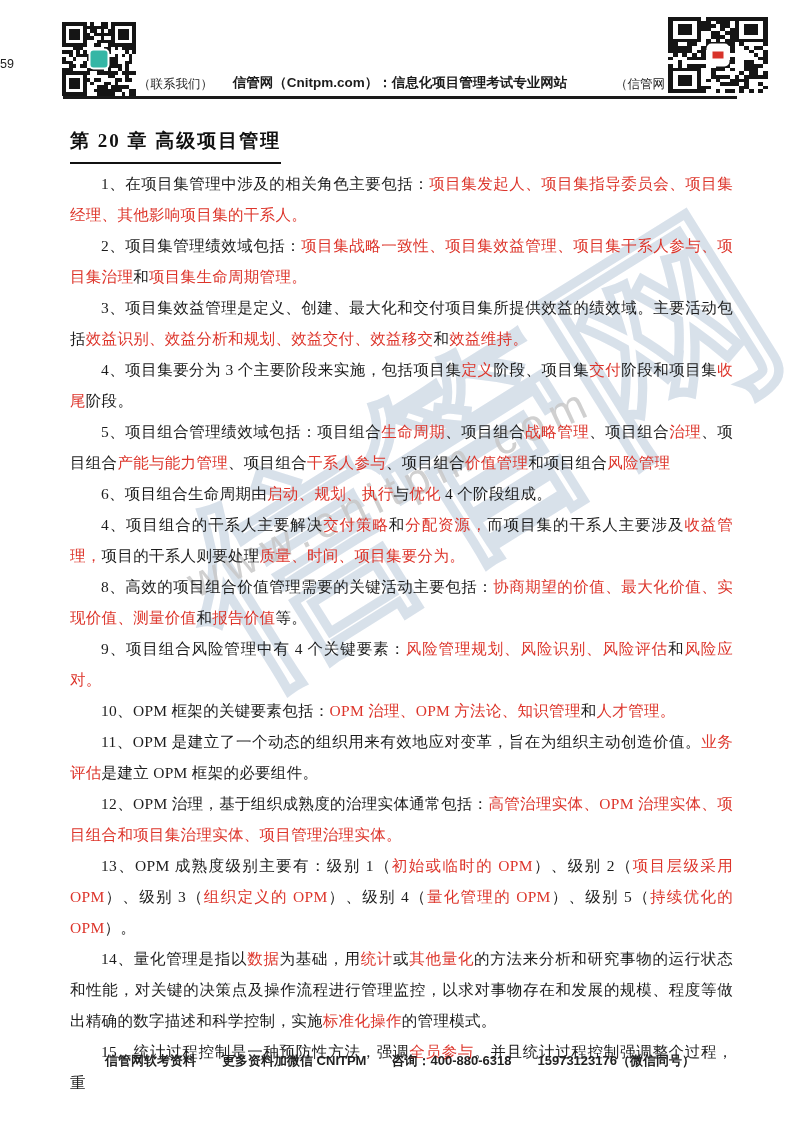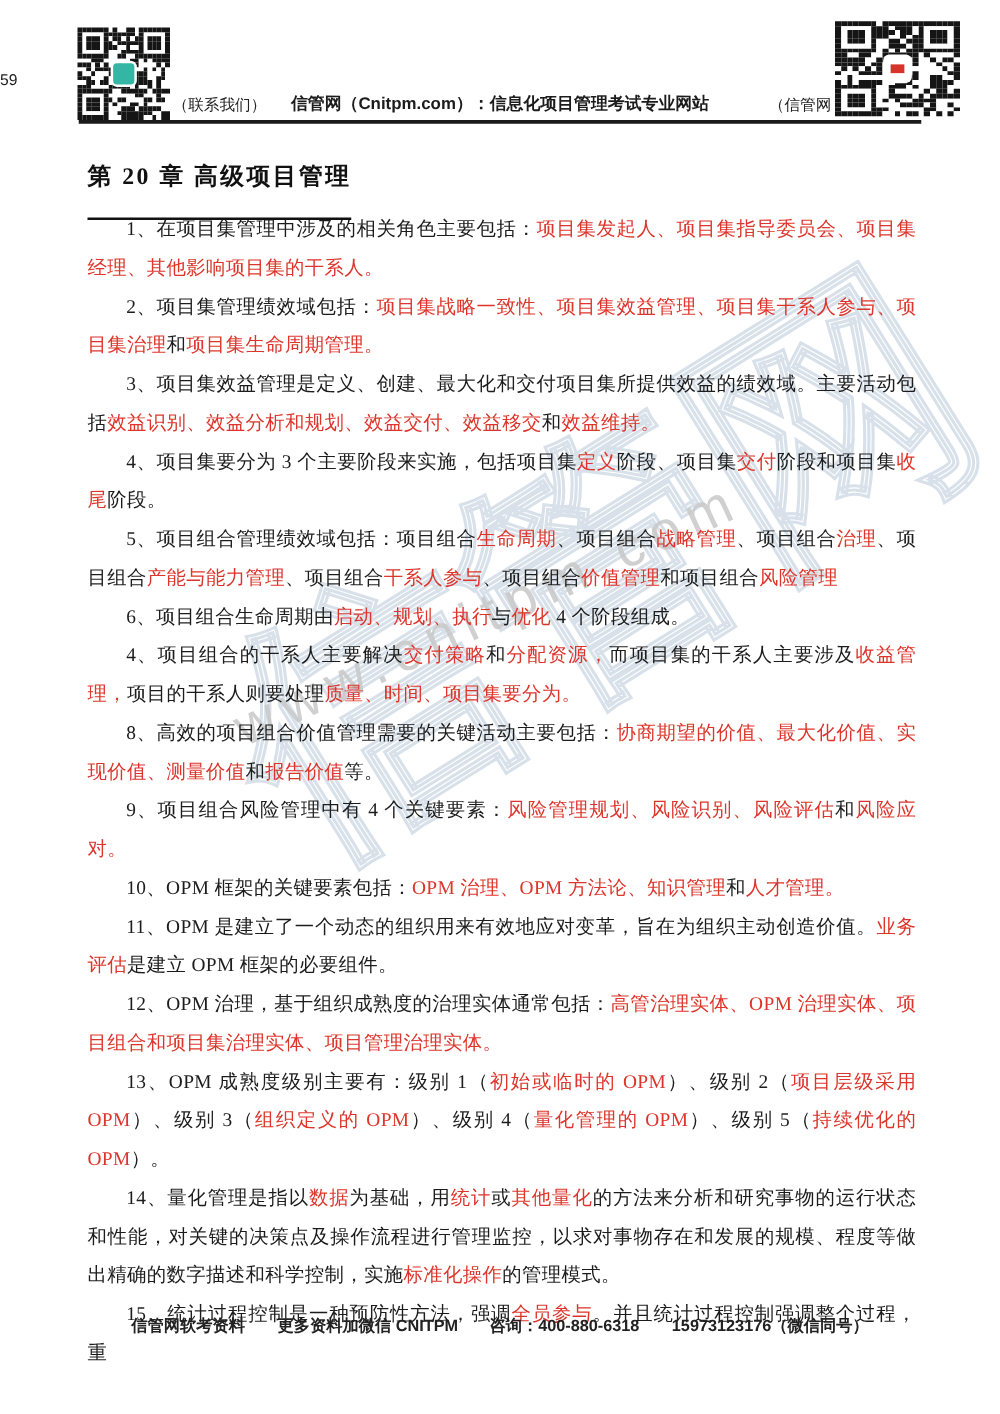--- a/index.html
+++ b/index.html
@@ -29,21 +29,21 @@
     font-family:"Liberation Sans",sans-serif;font-weight:bold;font-size:215px;line-height:1;
     color:transparent;-webkit-text-stroke:2.5px #ccd7e4;letter-spacing:2px;white-space:nowrap;
     opacity:.75;pointer-events:none;}
   .wm-url{position:absolute;left:190px;top:560px;width:560px;z-index:0;
     transform:rotate(-25deg);transform-origin:left center;
     font-family:"Liberation Sans",sans-serif;font-size:44px;letter-spacing:8px;
     color:#c8c8c8;opacity:.85;white-space:nowrap;pointer-events:none;}
   
   .doc-title{position:absolute;left:70px;top:128px;z-index:2;
     font-size:19px;font-weight:bold;color:#111;letter-spacing:2px;
-    border-bottom:2.5px solid #111;padding-bottom:20px;white-space:nowrap;}
+    border-bottom:2.5px solid #111;padding-bottom:8px;white-space:nowrap;}
   .content{position:absolute;left:70px;top:168px;width:663px;z-index:1;}
   .content p.item{margin:0;text-indent:2em;font-size:15.5px;line-height:31px;
     text-align:justify;color:#1c1c1c;letter-spacing:.3px;}
   .content .red{color:#dd352b;}
   
   .footer{position:absolute;left:105px;top:1052px;width:590px;z-index:1;display:flex;
     justify-content:space-between;font-family:"Liberation Sans",sans-serif;
     font-size:13px;font-weight:bold;color:#222;white-space:nowrap;}
   .footer .grp{display:flex;gap:26px;}
 </style>

